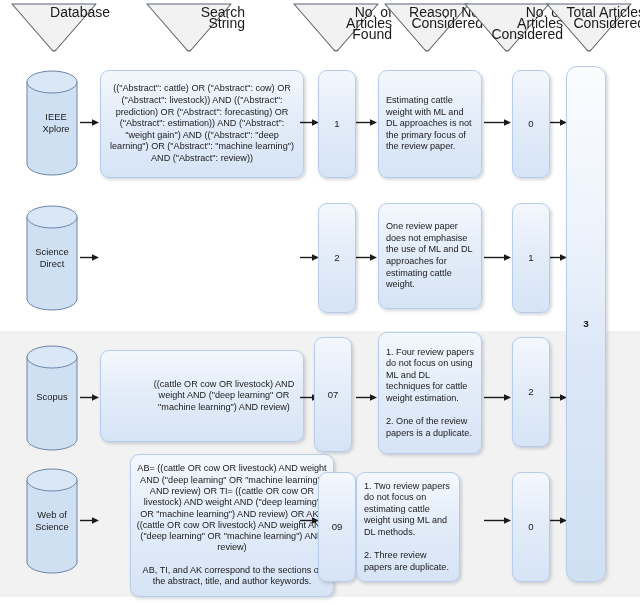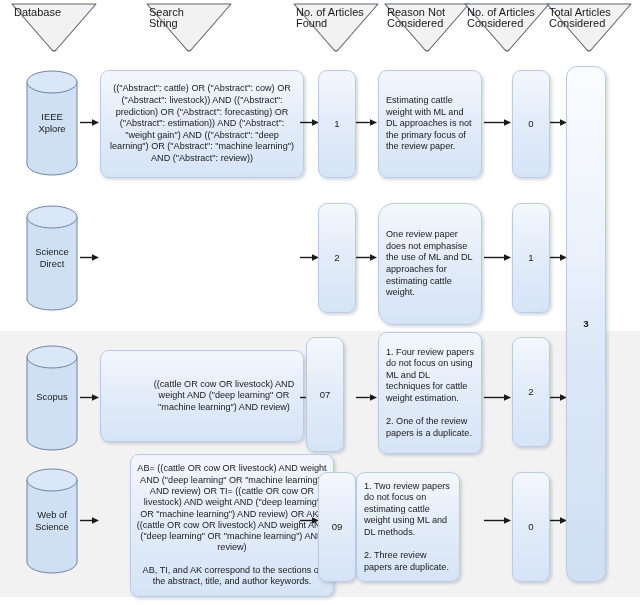--- a/index.html
+++ b/index.html
@@ -38,25 +38,25 @@
     height: 52px;
   }
   .hdr svg {
     position: absolute;
     left: 0; top: 0;
     width: 92px; height: 52px;
     overflow: visible;
   }
   .hdr-label {
     position: absolute;
-    left: 6px;
+    left: 22px;
     top: 5px;
     width: 80px;
-    text-align: left;
-    font-size: 11px;
+    text-align: right;
+    font-size: 14px;
     line-height: 11px;
     color: #1a1a1a;
     white-space: pre-line;
   }
 
   
   .cyl {
     position: absolute;
   }
   .cyl svg {
@@ -165,21 +165,21 @@
   </div>
 
   <div class="hdr" style="left:543px; top:2px;">
     <svg viewBox="0 0 92 52" preserveAspectRatio="none" aria-hidden="true">
       <path d="M4 2 L88 2 L48 48 Q46 50 44 48 Z" fill="#f2f2f2" stroke="#5a6470" stroke-width="1.1" stroke-linejoin="round"></path>
     </svg>
     <div class="hdr-label">Total Articles
 Considered</div>
   </div>
 
-  <div class="cyl" style="left:26px; top:70px; width:52px; height:106px;">
+  <div class="cyl" style="left:26px; top:70px; width:52px; height:106px;padding-left:8px;">
     <svg width="52" height="106" viewBox="0 0 52 106" aria-hidden="true">
       <path d="M1 12 L1 94 A25 11 0 0 0 51 94 L51 12 Z" fill="#cfe0f3" stroke="#6d85a8" stroke-width="1"></path>
       <ellipse cx="26" cy="12" rx="25" ry="11" fill="#d9e7f6" stroke="#6d85a8" stroke-width="1"></ellipse>
     </svg>
     <div class="cyl-label" style="top:41px;">IEEE
 Xplore</div>
   </div>
 
   <div class="arrow" style="left:80px; top:117px; width:20px;">
     <svg width="20" height="11" viewBox="0 0 20 11">
@@ -260,21 +260,21 @@
     <div class="txt">2</div>
   </div>
 
   <div class="arrow" style="left:356px; top:252px; width:22px;">
     <svg width="22" height="11" viewBox="0 0 22 11">
         <path d="M0 5.5 L15 5.5" stroke="#1a1a1a" stroke-width="1.4"></path>
         <path d="M21 5.5 L14 2.2 L14 8.8 Z" fill="#1a1a1a"></path>
       </svg>
   </div>
 
-  <div class="rbox left" style="left:378px; top:203px; width:104px; height:122px;border-radius:15px;">
+  <div class="rbox left" style="left:378px; top:203px; width:104px; height:106px;">
     <div class="txt">One review paper does not emphasise the use of ML and DL approaches for estimating cattle weight.</div>
   </div>
 
   <div class="arrow" style="left:484px; top:252px; width:28px;">
     <svg width="28" height="11" viewBox="0 0 28 11">
         <path d="M0 5.5 L21 5.5" stroke="#1a1a1a" stroke-width="1.4"></path>
         <path d="M27 5.5 L20 2.2 L20 8.8 Z" fill="#1a1a1a"></path>
       </svg>
   </div>
 
@@ -308,21 +308,21 @@
     <div class="txt">((cattle OR cow OR livestock) AND weight AND ("deep learning" OR "machine learning") AND review)</div>
   </div>
 
   <div class="arrow" style="left:300px; top:392px; width:20px;">
     <svg width="20" height="11" viewBox="0 0 20 11">
         <path d="M0 5.5 L13 5.5" stroke="#1a1a1a" stroke-width="1.4"></path>
         <path d="M19 5.5 L12 2.2 L12 8.8 Z" fill="#1a1a1a"></path>
       </svg>
   </div>
 
-  <div class="rbox num" style="left:306px; top:337px; width:38px; height:115px;">
+  <div class="rbox num" style="left:314px; top:337px; width:38px; height:115px;">
     <div class="txt">07</div>
   </div>
 
   <div class="arrow" style="left:356px; top:392px; width:22px;">
     <svg width="22" height="11" viewBox="0 0 22 11">
         <path d="M0 5.5 L15 5.5" stroke="#1a1a1a" stroke-width="1.4"></path>
         <path d="M21 5.5 L14 2.2 L14 8.8 Z" fill="#1a1a1a"></path>
       </svg>
   </div>
 

